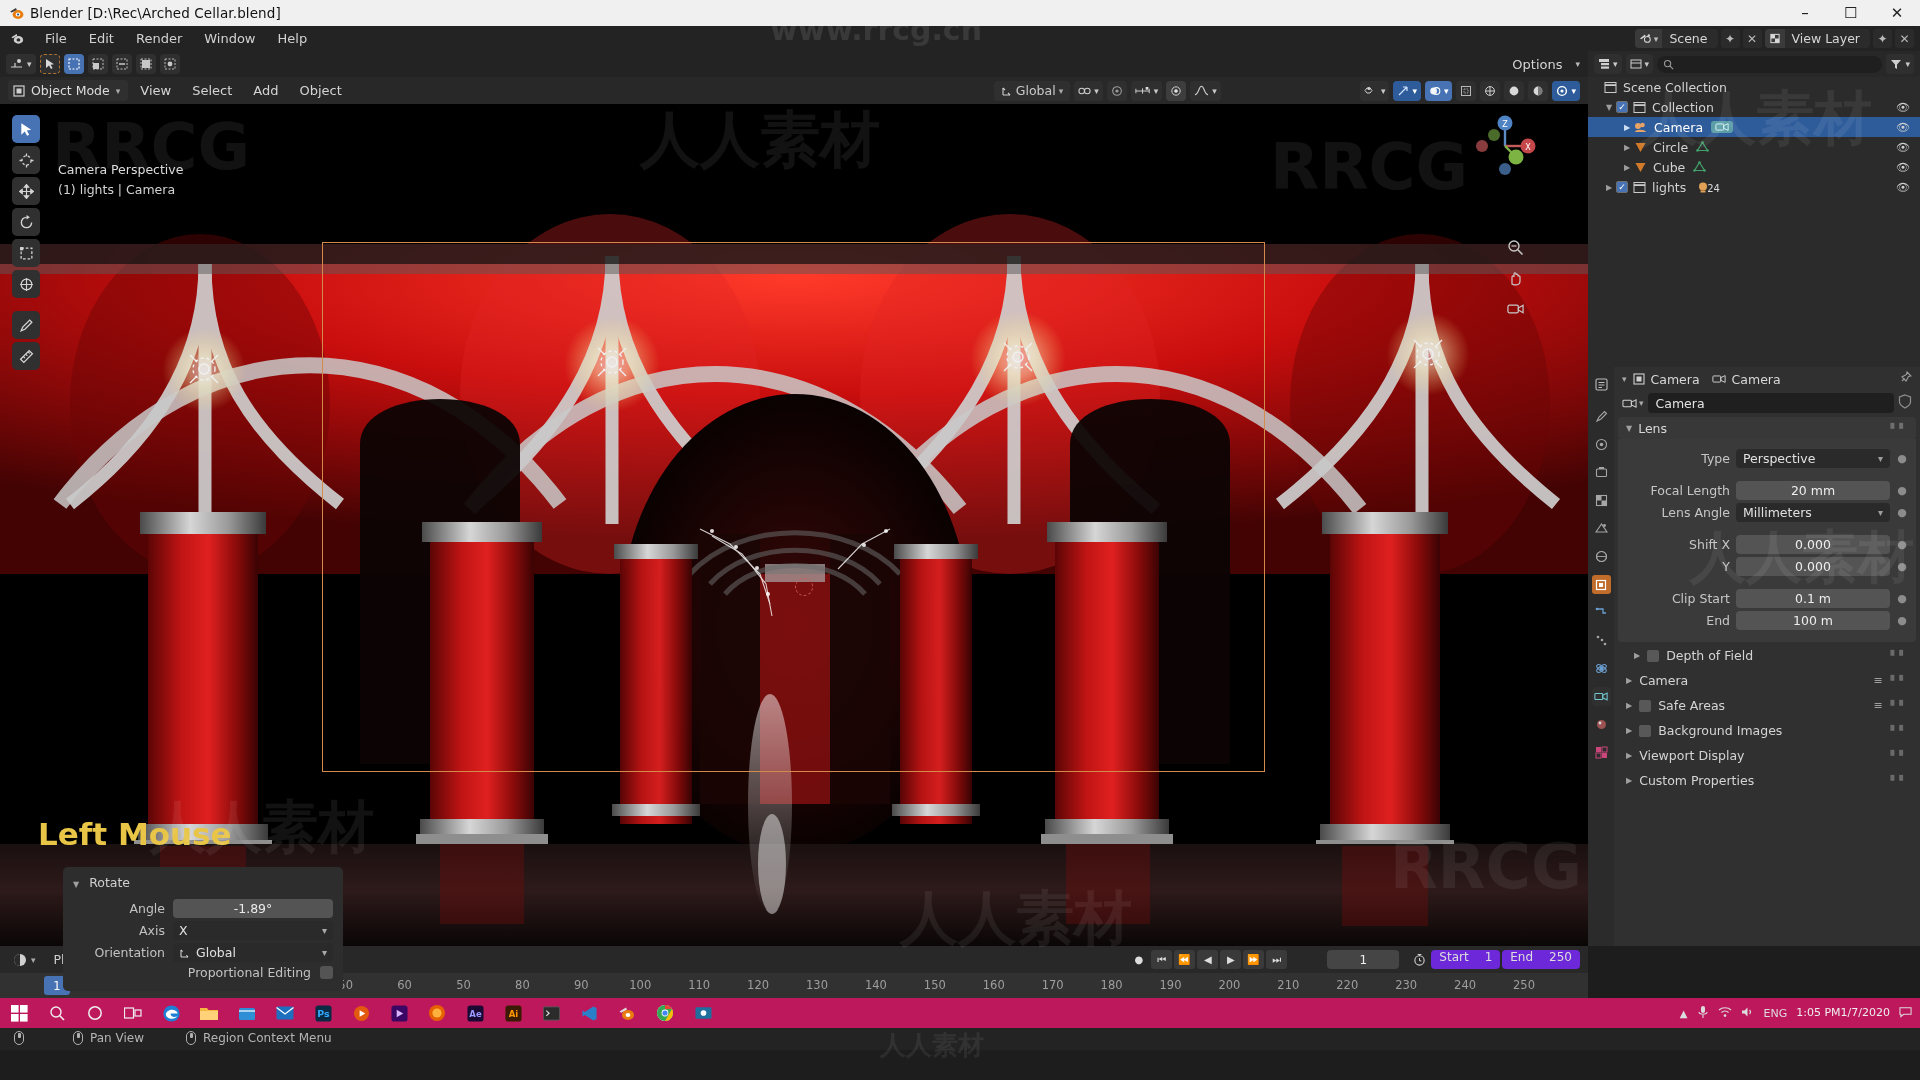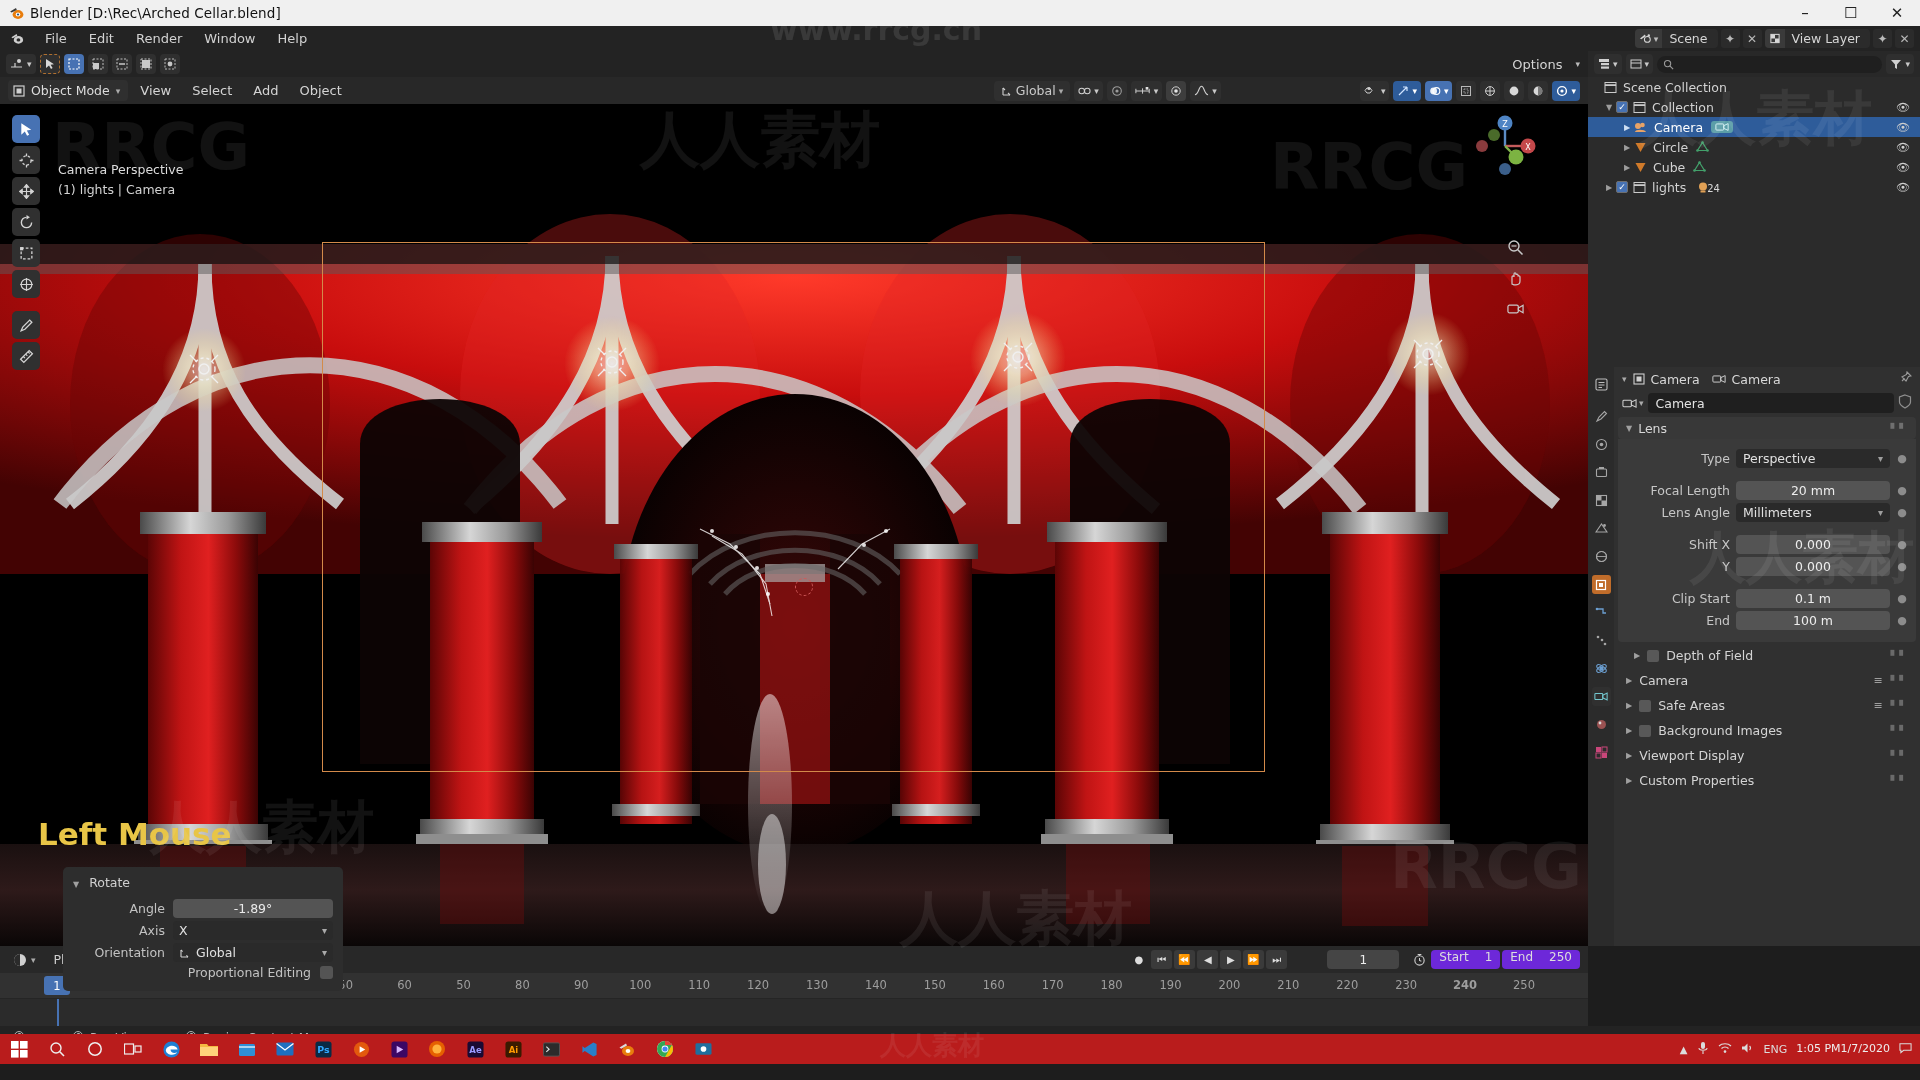--- a/index.html
+++ b/index.html
@@ -167,21 +167,21 @@
   
   .statusbar{position:absolute;left:0;top:1026px;width:1920px;height:24px;background:#232323;display:flex;align-items:center;font-size:12px;color:#b4b4b4;}
   .sb-left{display:flex;align-items:center;gap:42px;padding-left:14px;}
   .sb-item{display:flex;align-items:center;gap:7px;}
   .sb-right{margin-left:auto;padding-right:14px;color:#bdbdbd;font-size:12px;}
   .mouse-ico{width:10px;height:14px;border:1.4px solid #b0b0b0;border-radius:5px;position:relative;}
   .mouse-ico:after{content:"";position:absolute;left:3.2px;top:1px;width:3px;height:5px;background:#b0b0b0;border-radius:1px;}
   .mouse-ico.r:after{left:3.2px;}
 
   
-  .taskbar{position:absolute;left:0;top:1034px;width:1920px;height:30px;background:#b91c1c;display:flex;align-items:center;}
+  .taskbar{position:absolute;left:0;top:998px;width:1920px;height:30px;background:#be185d;display:flex;align-items:center;}
   .tk{width:38px;height:30px;display:flex;align-items:center;justify-content:center;}
   .tk-right{margin-left:auto;display:flex;align-items:center;gap:9px;padding-right:8px;font-size:11px;color:#dcdcdc;}
   .clock{display:flex;flex-direction:row;align-items:flex-end;line-height:12px;font-size:11px;color:#eee;}
 
   
   .wm{position:absolute;color:rgba(255,255,255,0.10);font-weight:bold;pointer-events:none;user-select:none;z-index:20;}
   .wm2{position:absolute;color:rgba(255,255,255,0.07);font-weight:bold;pointer-events:none;user-select:none;z-index:20;}
 </style>
 </head>
 <body>
@@ -777,21 +777,21 @@
         <div class="tick" style="left: 875.928px;">140</div>
         <div class="tick" style="left: 934.843px;">150</div>
         <div class="tick" style="left: 993.759px;">160</div>
         <div class="tick" style="left: 1052.67px;">170</div>
         <div class="tick" style="left: 1111.59px;">180</div>
         <div class="tick" style="left: 1170.51px;">190</div>
         <div class="tick" style="left: 1229.42px;">200</div>
         <div class="tick" style="left: 1288.34px;">210</div>
         <div class="tick" style="left: 1347.25px;">220</div>
         <div class="tick" style="left: 1406.17px;">230</div>
-        <div class="tick" style="left: 1465.08px; font-weight: bold;">240</div>
+        <div class="tick" style="left: 1465.08px;">240</div>
         <div class="tick" style="left: 1524px;">250</div>
         <div class="playhead-box" style="left: 44px;">1</div>
       </div>
     <div class="tl-body">
       <div class="playhead-line" style="left:57px;top:0;height:27px;"></div>
     </div>
   </div>
 
   <div class="outliner">
     <div class="ol-header">

